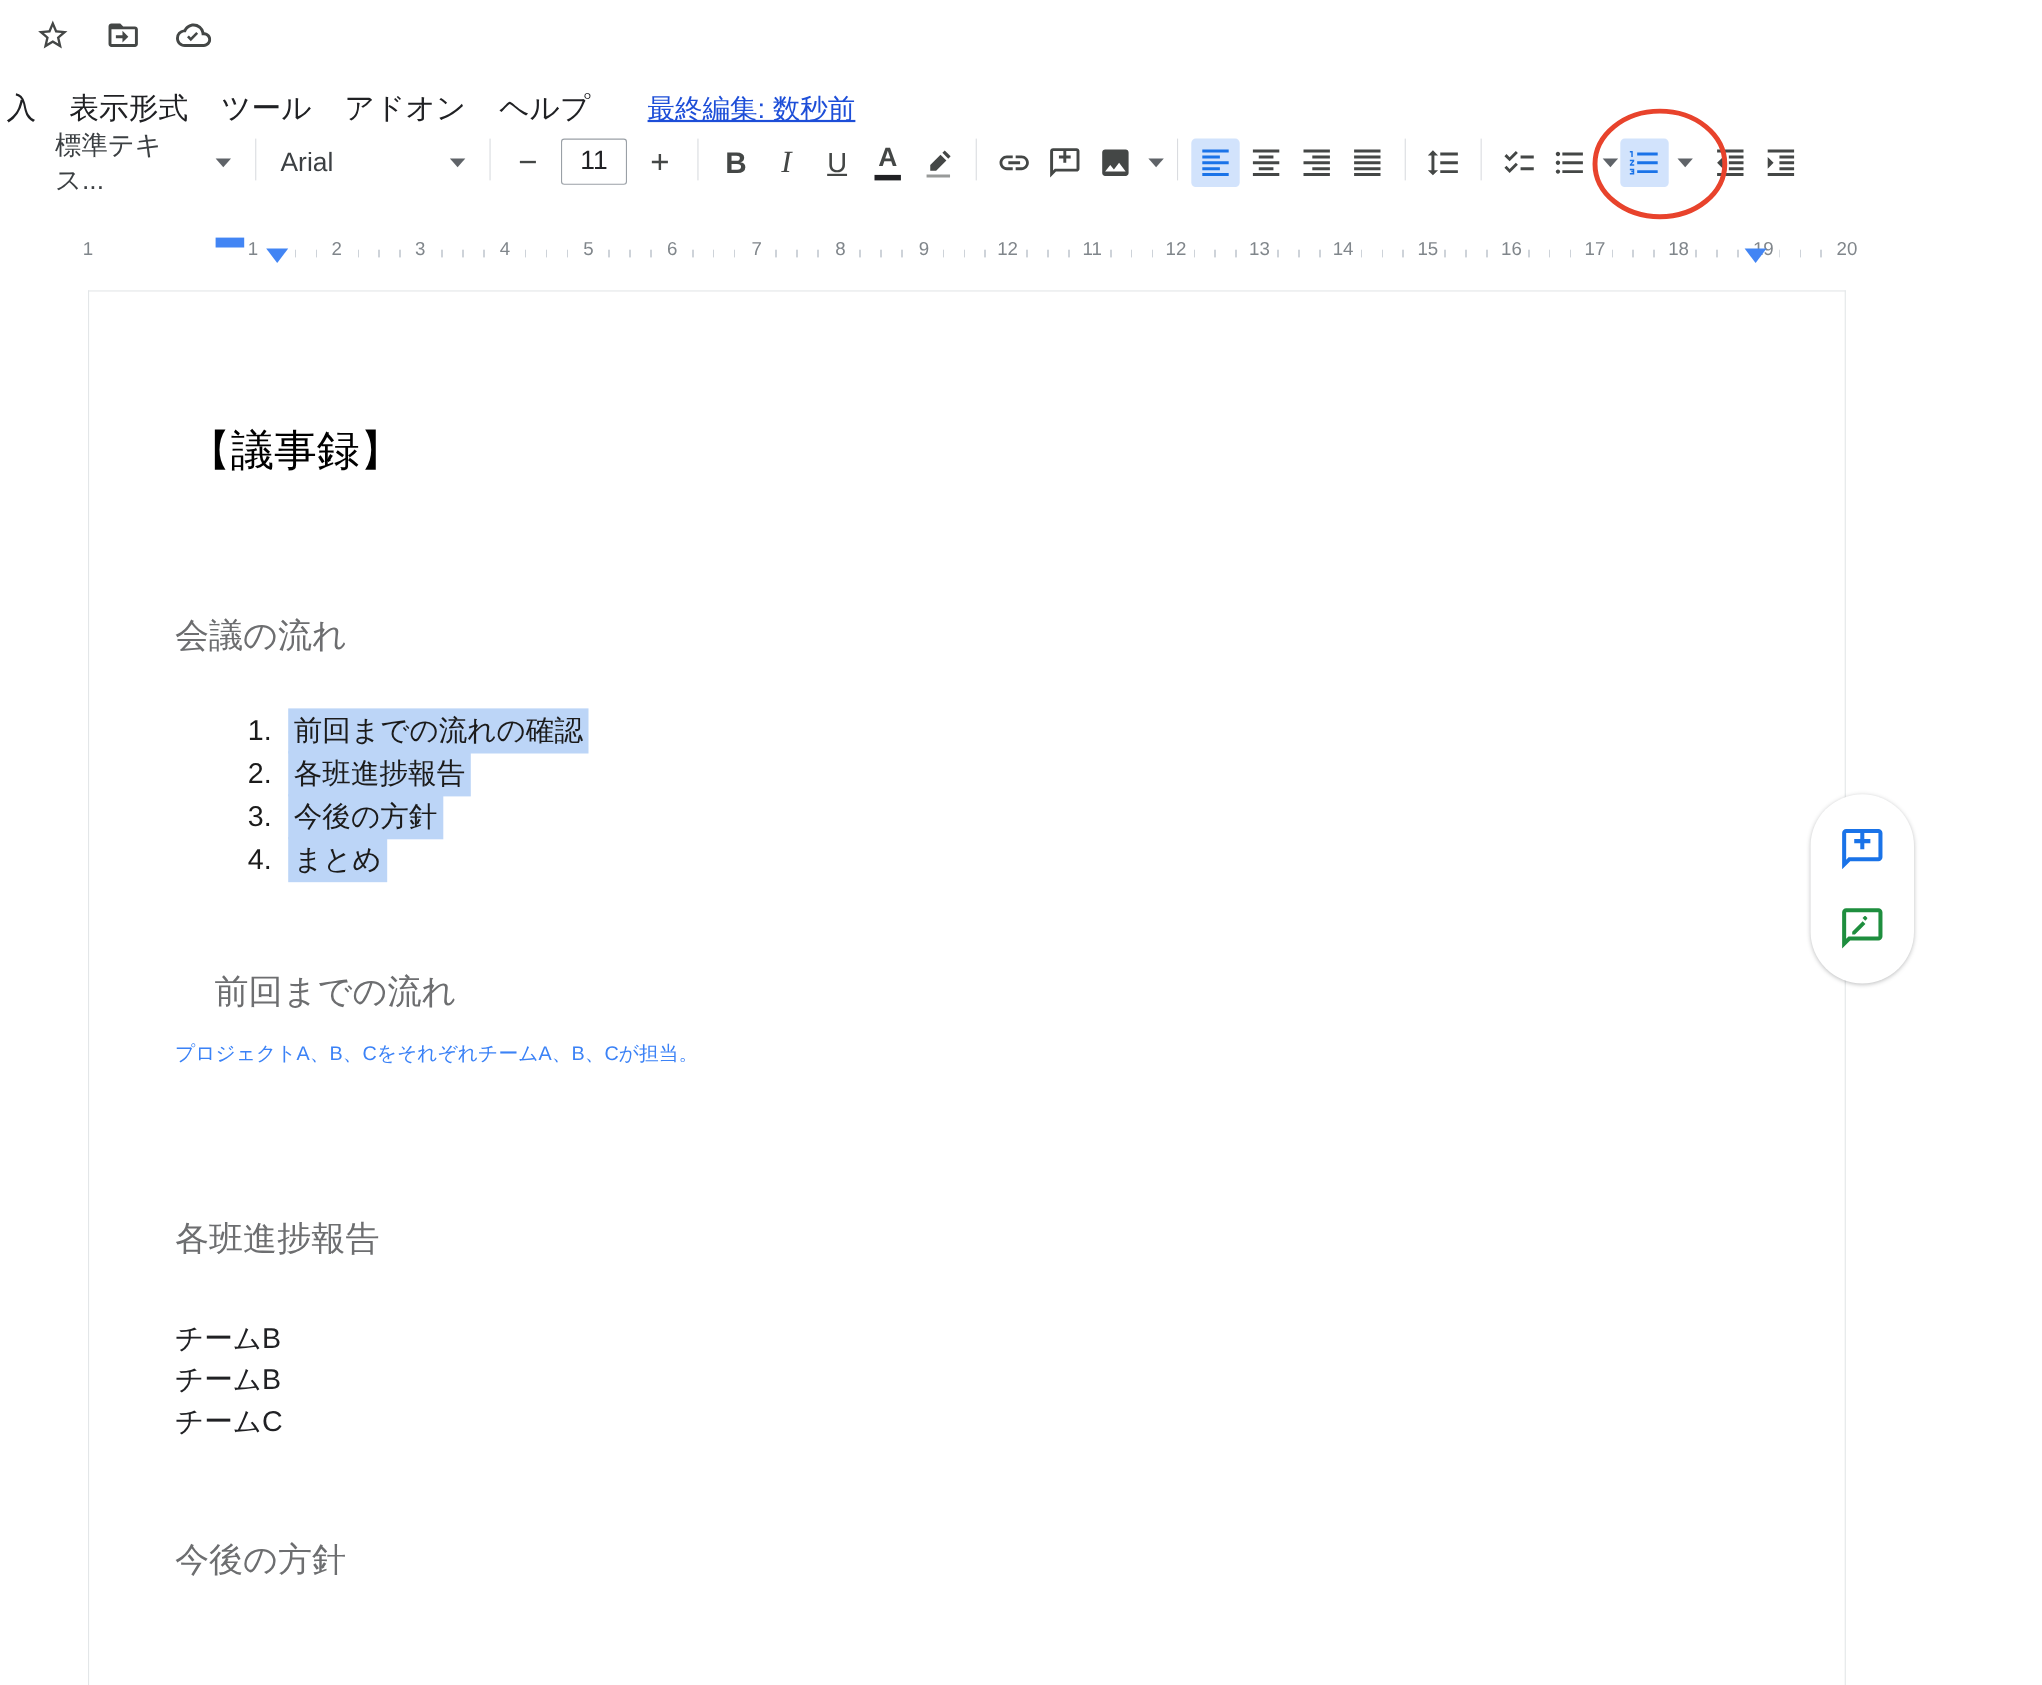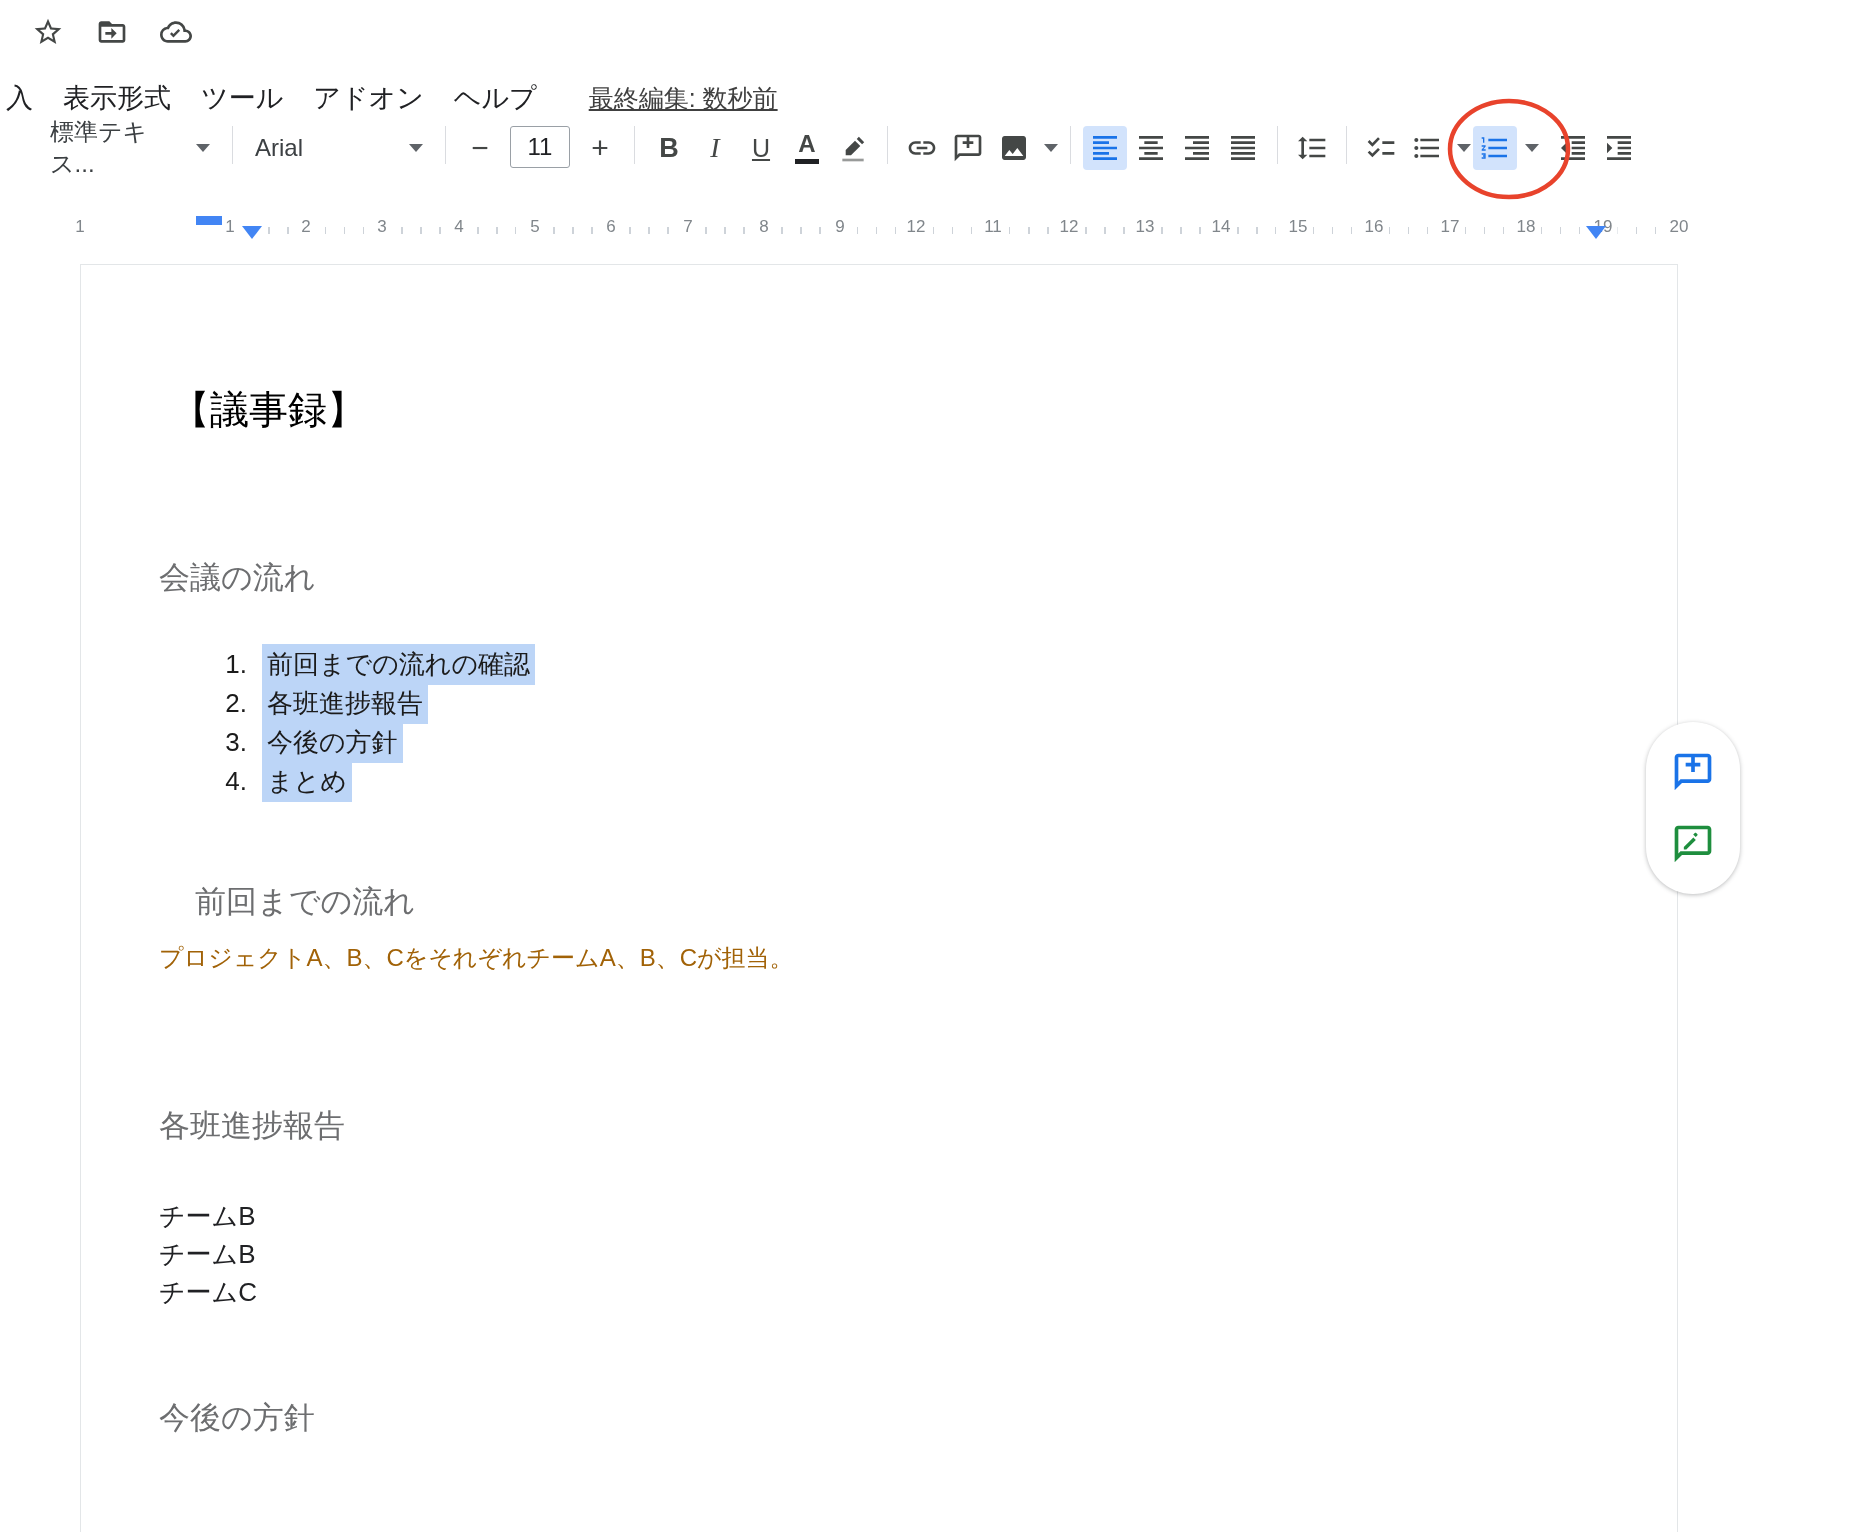--- a/index.html
+++ b/index.html
@@ -7,21 +7,21 @@
     width:1856px;height:1532px;position:relative;overflow:hidden;
     background:#ffffff;color:#202124;
     font-family:"Liberation Sans", sans-serif;
   }
   
   .top-icons{position:absolute;top:14px;left:30px;display:flex;gap:28px;align-items:center;color:#5f6368;}
   .top-icons svg{width:36px;height:36px;fill:currentColor;}
   
   .menubar{position:absolute;top:80px;left:6px;display:flex;gap:30px;align-items:baseline;font-size:27px;color:#202124;}
   .menubar .menu{cursor:default;}
-  .last-edit{margin-left:22px;font-size:25px;color:#404040;text-decoration:underline;text-align:right;}
+  .last-edit{margin-left:22px;font-size:25px;color:#1d4ed8;text-decoration:underline;text-align:right;}
   
   .toolbar{position:absolute;top:126px;left:40px;height:64px;display:flex;align-items:flex-start;gap:2px;}
   .tb{width:44px;height:44px;display:flex;align-items:center;justify-content:center;color:#444746;border-radius:4px;flex:0 0 auto;}
   .tb svg{width:32px;height:32px;fill:currentColor;}
   .tb.active{background:#d2e3fc;color:#1a73e8;}
   .sep{width:1px;height:38px;background:#dadce0;margin:0 10px;flex:0 0 auto;}
   .dd{display:flex;align-items:center;justify-content:space-between;height:44px;padding:0 10px;color:#3c4043;font-size:24px;flex:0 0 auto;}
   .caret{width:0;height:0;border-left:7px solid transparent;border-right:7px solid transparent;border-top:8px solid #5f6368;margin-left:8px;flex:0 0 auto;}
   .glyph-b{font-size:27px;font-weight:700;}
   .glyph-i{font-family:"Liberation Serif",serif;font-style:italic;font-size:28px;}
@@ -46,21 +46,21 @@
   .doc-title{position:absolute;left:90px;top:118px;font-size:39px;font-weight:500;color:#000;}
   .h-gray{position:absolute;left:78px;font-size:31px;font-weight:400;color:#6d6e70;}
   .h1{top:292px;}
   .h2{top:616px;margin-left:36px;}
   .h3{top:840px;}
   .h4{top:1132px;}
   .agenda{position:absolute;left:128px;top:380px;display:flex;flex-direction:column;}
   .agenda .row{height:39px;display:flex;align-items:center;font-size:26px;color:#1b1b1b;}
   .agenda .num{width:38px;text-align:right;flex:0 0 auto;}
   .agenda .txt{margin-left:15px;background:#bcd5f7;padding:3px 5px;}
-  .para{position:absolute;left:78px;top:672px;font-size:24px;line-height:42px;color:#a16207;}
+  .para{position:absolute;left:78px;top:672px;font-size:18px;line-height:42px;color:#3b82f6;}
   .teams{position:absolute;left:78px;top:932px;font-size:26px;line-height:38px;color:#202124;}
   .para div,.teams div{white-space:nowrap;}
   
   .fab-pill{position:absolute;left:1646px;top:722px;width:94px;height:172px;background:#fff;
     border-radius:47px;box-shadow:0 1px 4px rgba(60,64,67,.35);display:flex;flex-direction:column;
     align-items:center;justify-content:space-evenly;z-index:6;}
   .fab{width:46px;height:46px;display:flex;align-items:center;justify-content:center;}
   .fab svg{width:44px;height:44px;}
 </style>
 </head>

